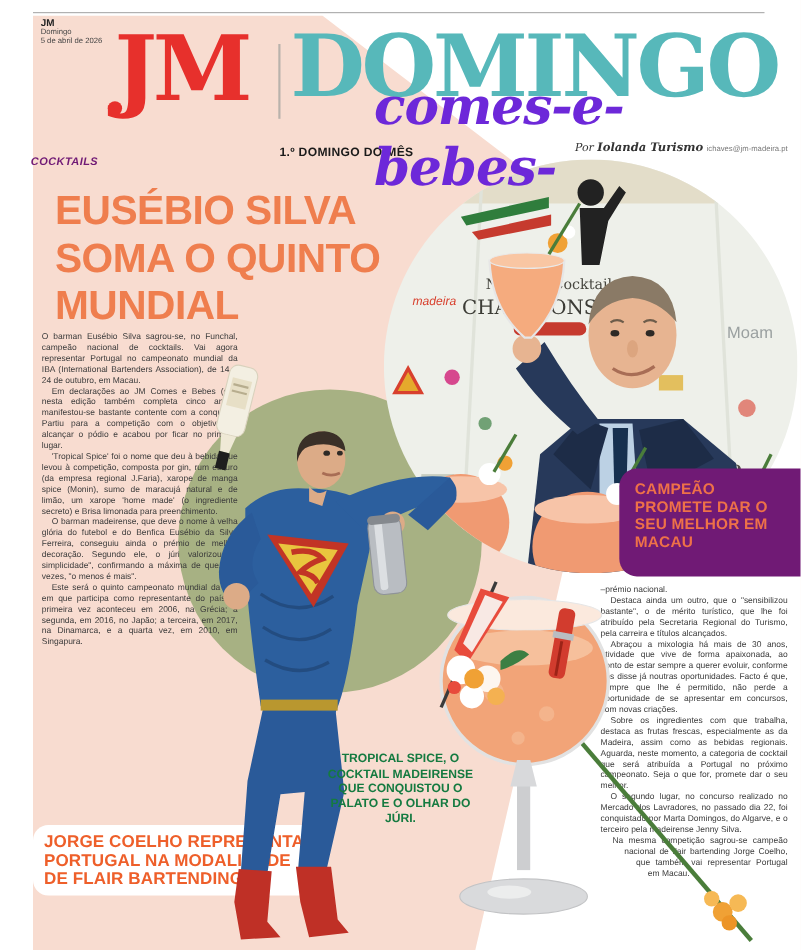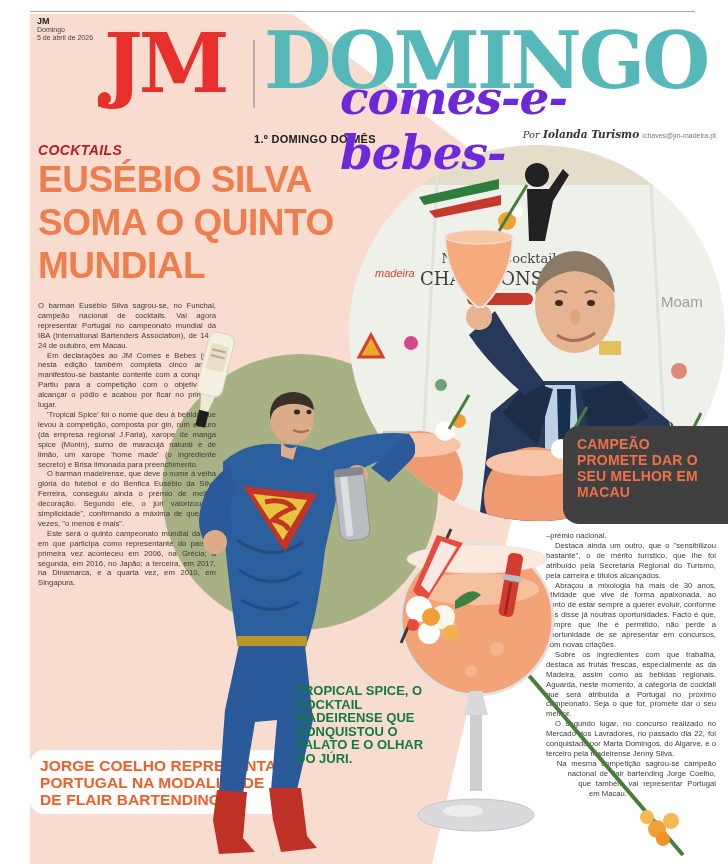--- a/index.html
+++ b/index.html
@@ -26,46 +26,46 @@
          color:#1a1a1a;letter-spacing:.3px;margin-top:21px;}
   .script-title{position:absolute;left:340px;top:70px;width:378px;z-index:4;text-align:left;
          font-family:"DejaVu Serif",serif;font-style:italic;font-weight:bold;font-size:47px;
          color:#6d28d9;letter-spacing:-1px;}
   .byline{position:absolute;right:12px;top:128px;z-index:4;font-size:10px;color:#333;
          font-family:"DejaVu Serif",serif;font-style:italic;}
   .byline b{font-size:10.5px;}
   .byline .email{font-family:"Liberation Sans",sans-serif;font-style:normal;font-size:7px;color:#777;}
 
   
-  .kicker{position:absolute;left:38px;top:142px;z-index:4;color:#b91c1c;font-weight:bold;
-         font-style:italic;font-size:14px;letter-spacing:.4px;}
+  .kicker{position:absolute;left:28px;top:142px;z-index:4;color:#701a75;font-weight:bold;
+         font-style:italic;font-size:10px;letter-spacing:.4px;}
   .headline{position:absolute;left:38px;top:158px;width:336px;z-index:4;color:#ef7e4e;
          font-weight:bold;font-size:37px;line-height:43px;letter-spacing:-.5px;}
   .bodycol{position:absolute;z-index:6;color:#3b3b3b;font-size:7.7px;line-height:9.9px;
          text-align:justify;}
   .bodycol p{margin:0;}
   .bodycol p + p{text-indent:9px;}
   .col1{left:38px;top:301px;width:178px;}
   .col2{left:546px;top:531px;width:170px;}
   .wrap-spacer{float:left;width:78px;height:72px;shape-outside:polygon(0 0,0 100%,100% 100%);}
 
   
   .green-circle{position:absolute;left:162px;top:354px;width:276px;height:276px;border-radius:50%;
          background:#a7b183;z-index:1;}
 
   
   .photo{position:absolute;left:349px;top:145px;width:376px;height:376px;z-index:2;}
 
   
-  .campeao-box{position:absolute;left:563px;top:426px;width:165px;height:98px;background:#404040;
+  .campeao-box{position:absolute;left:563px;top:426px;width:165px;height:98px;background:#701a75;
          border-radius:16px 0 0 16px;z-index:5;}
   .campeao-text{position:absolute;left:14px;top:10px;width:140px;color:#ee7148;font-weight:bold;
          font-size:14px;line-height:16px;letter-spacing:.2px;}
-  .tropical-text{position:absolute;left:296px;top:684px;width:136px;z-index:8;text-align:left;
-         color:#157a40;font-weight:bold;font-size:13px;line-height:13.5px;}
+  .tropical-text{position:absolute;left:296px;top:684px;width:136px;z-index:8;text-align:center;
+         color:#157a40;font-weight:bold;font-size:11px;line-height:13.5px;}
   .jorge-box{position:absolute;left:30px;top:750px;width:263px;height:64px;background:#ffffff;
          border-radius:14px;z-index:6;}
   .jorge-text{position:absolute;left:10px;top:7px;width:245px;color:#ee5f2a;font-weight:bold;
          font-size:15.5px;line-height:17px;letter-spacing:.1px;}
 
   
   .bottle{position:absolute;left:183px;top:326px;z-index:7;transform:rotate(14deg);}
   .superman{position:absolute;left:185px;top:390px;z-index:7;}
   .cocktail{position:absolute;left:385px;top:525px;z-index:7;}
 </style>
@@ -88,21 +88,21 @@
   <div class="mast-divider"></div>
   <div class="title-teal">DOMINGO</div>
   <div class="edition-note">1.º DOMINGO DO MÊS</div>
   <div class="script-title">comes-e-bebes-</div>
   <div class="byline">
     <span>Por </span><b>Iolanda Turismo</b>
     <span class="email">ichaves@jm-madeira.pt</span>
   </div>
 
   <div class="kicker">COCKTAILS</div>
-  <h1 class="headline" style="margin:0;">EUSÉBIO SILVA SOMA O QUINTO MUNDIAL</h1>
+  <h1 class="headline" style="margin:12px;">EUSÉBIO SILVA SOMA O QUINTO MUNDIAL</h1>
 
   <div class="green-circle"></div>
 
   <svg class="photo" viewBox="0 0 376 376">
     <defs>
         <clipPath id="pc">
           <circle cx="188" cy="188" r="188"></circle>
         </clipPath>
       </defs>
     <g clip-path="url(#pc)">

